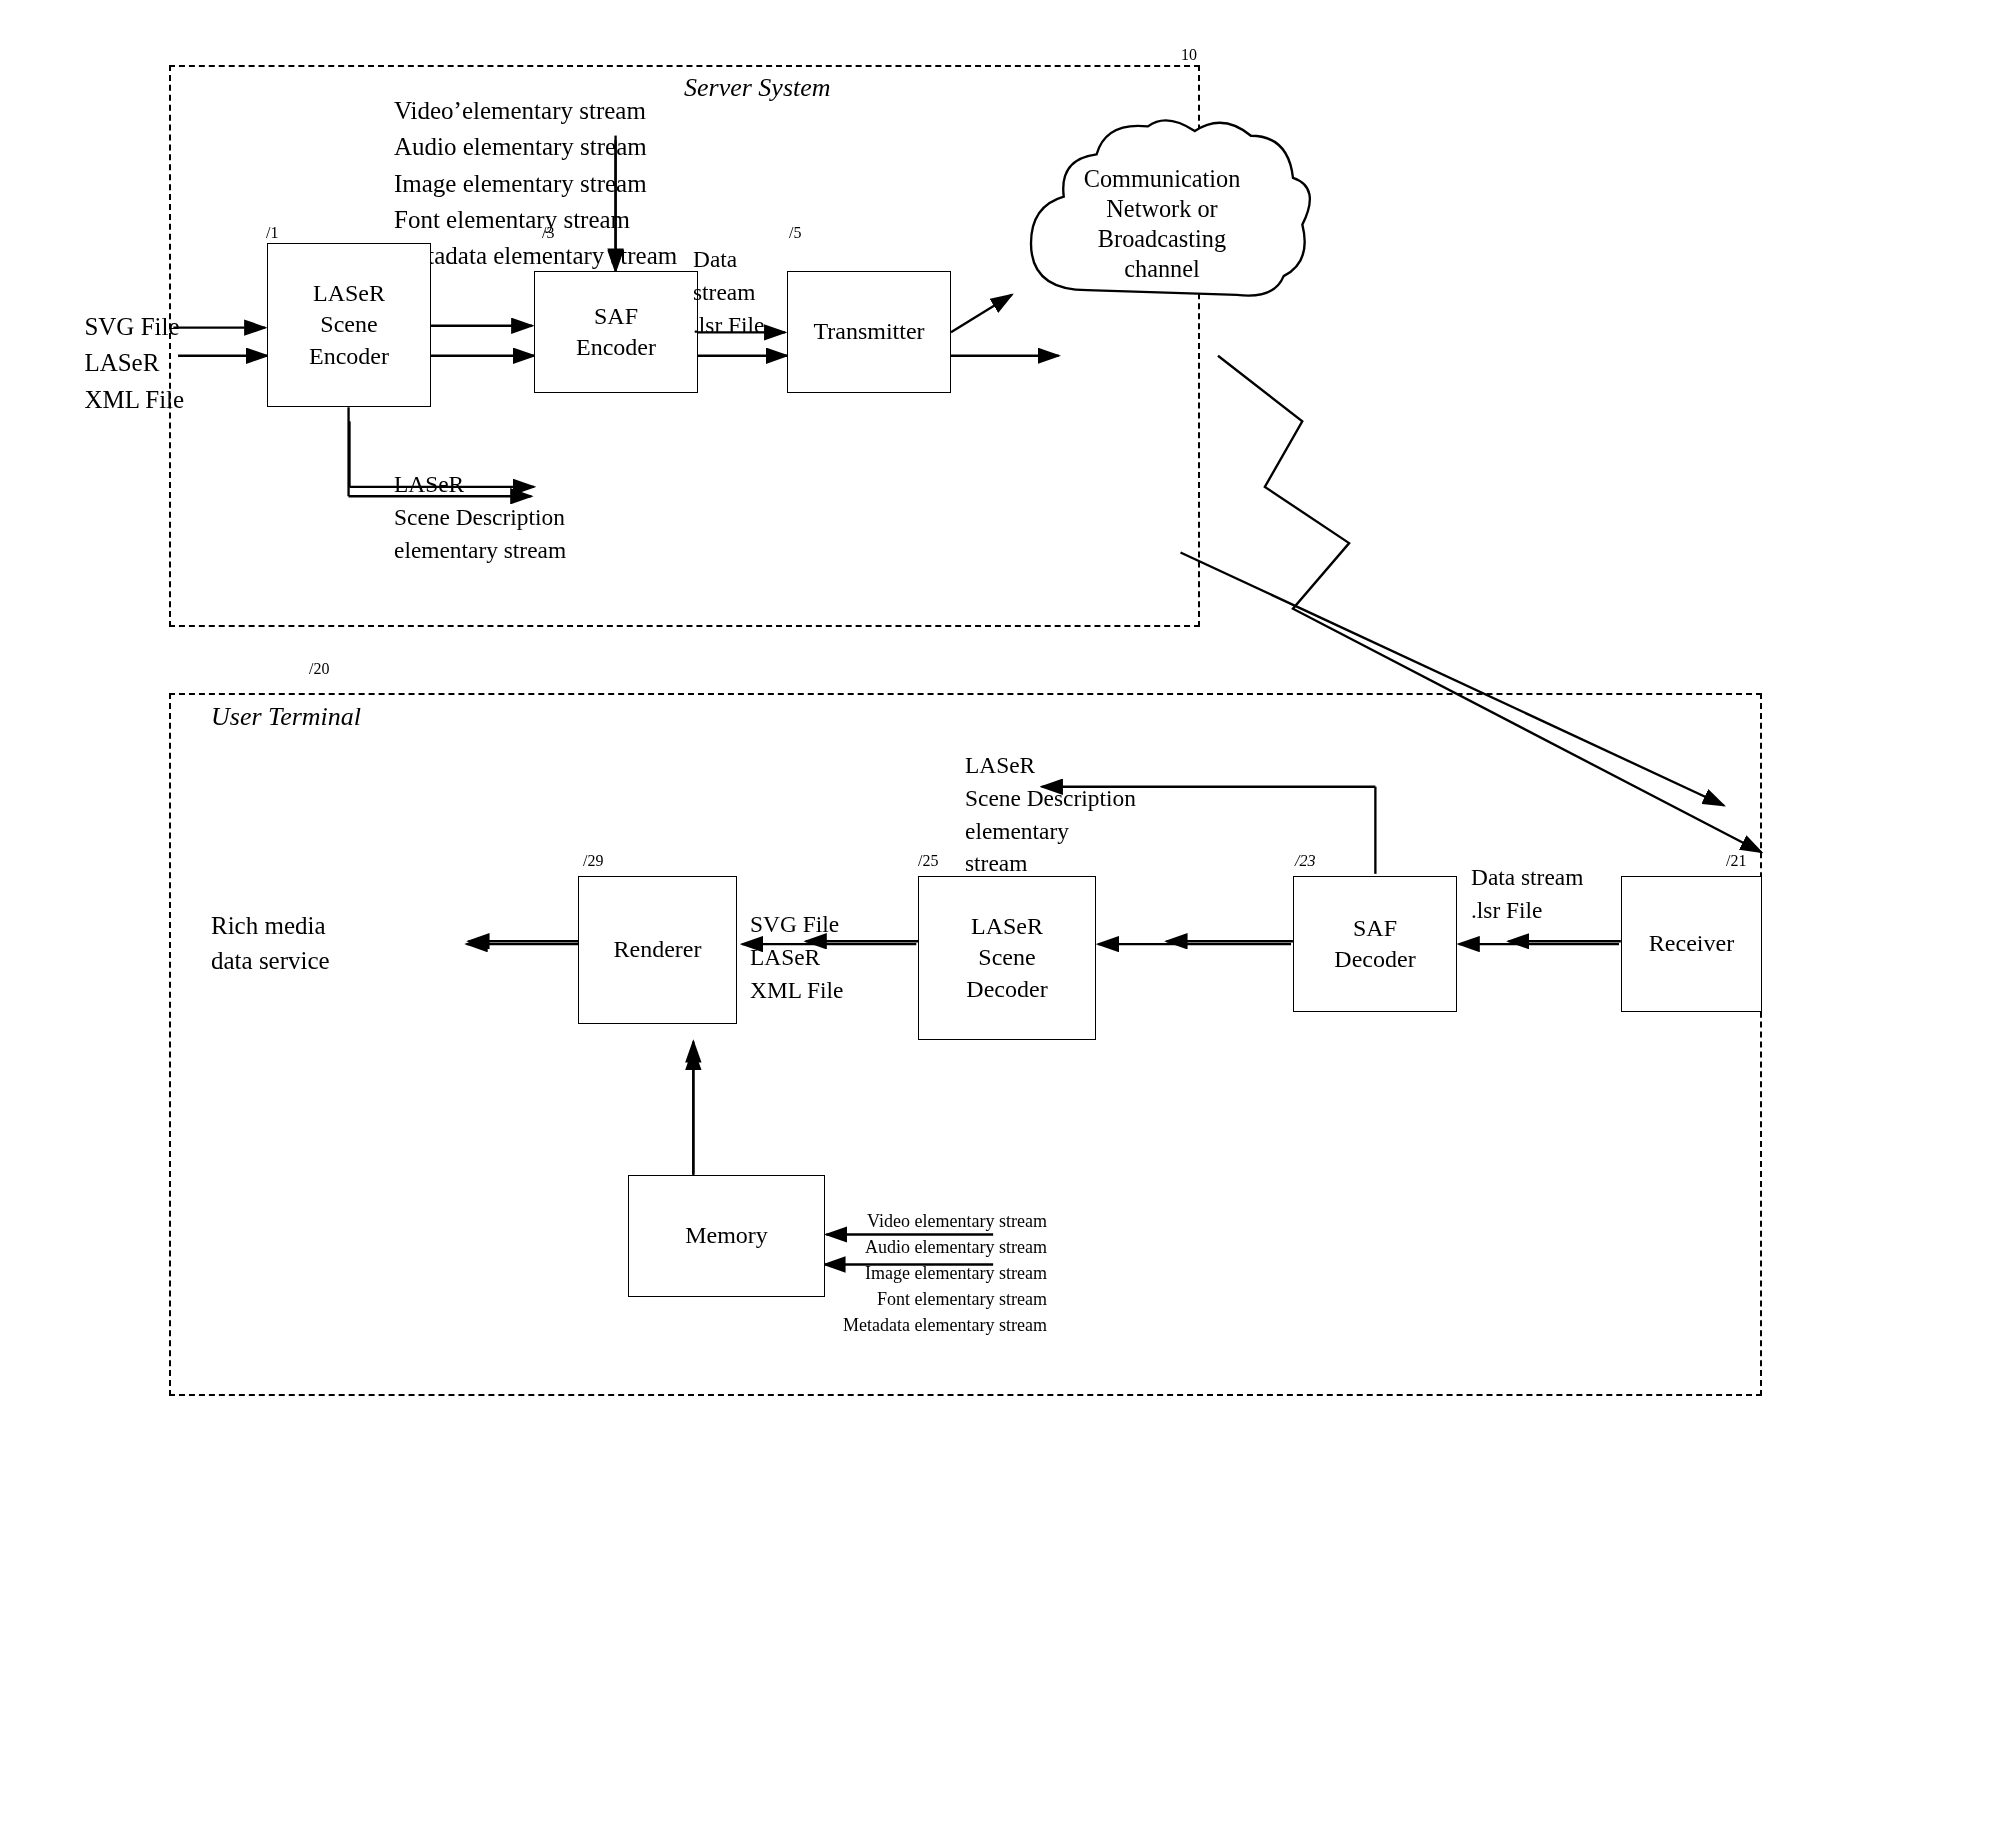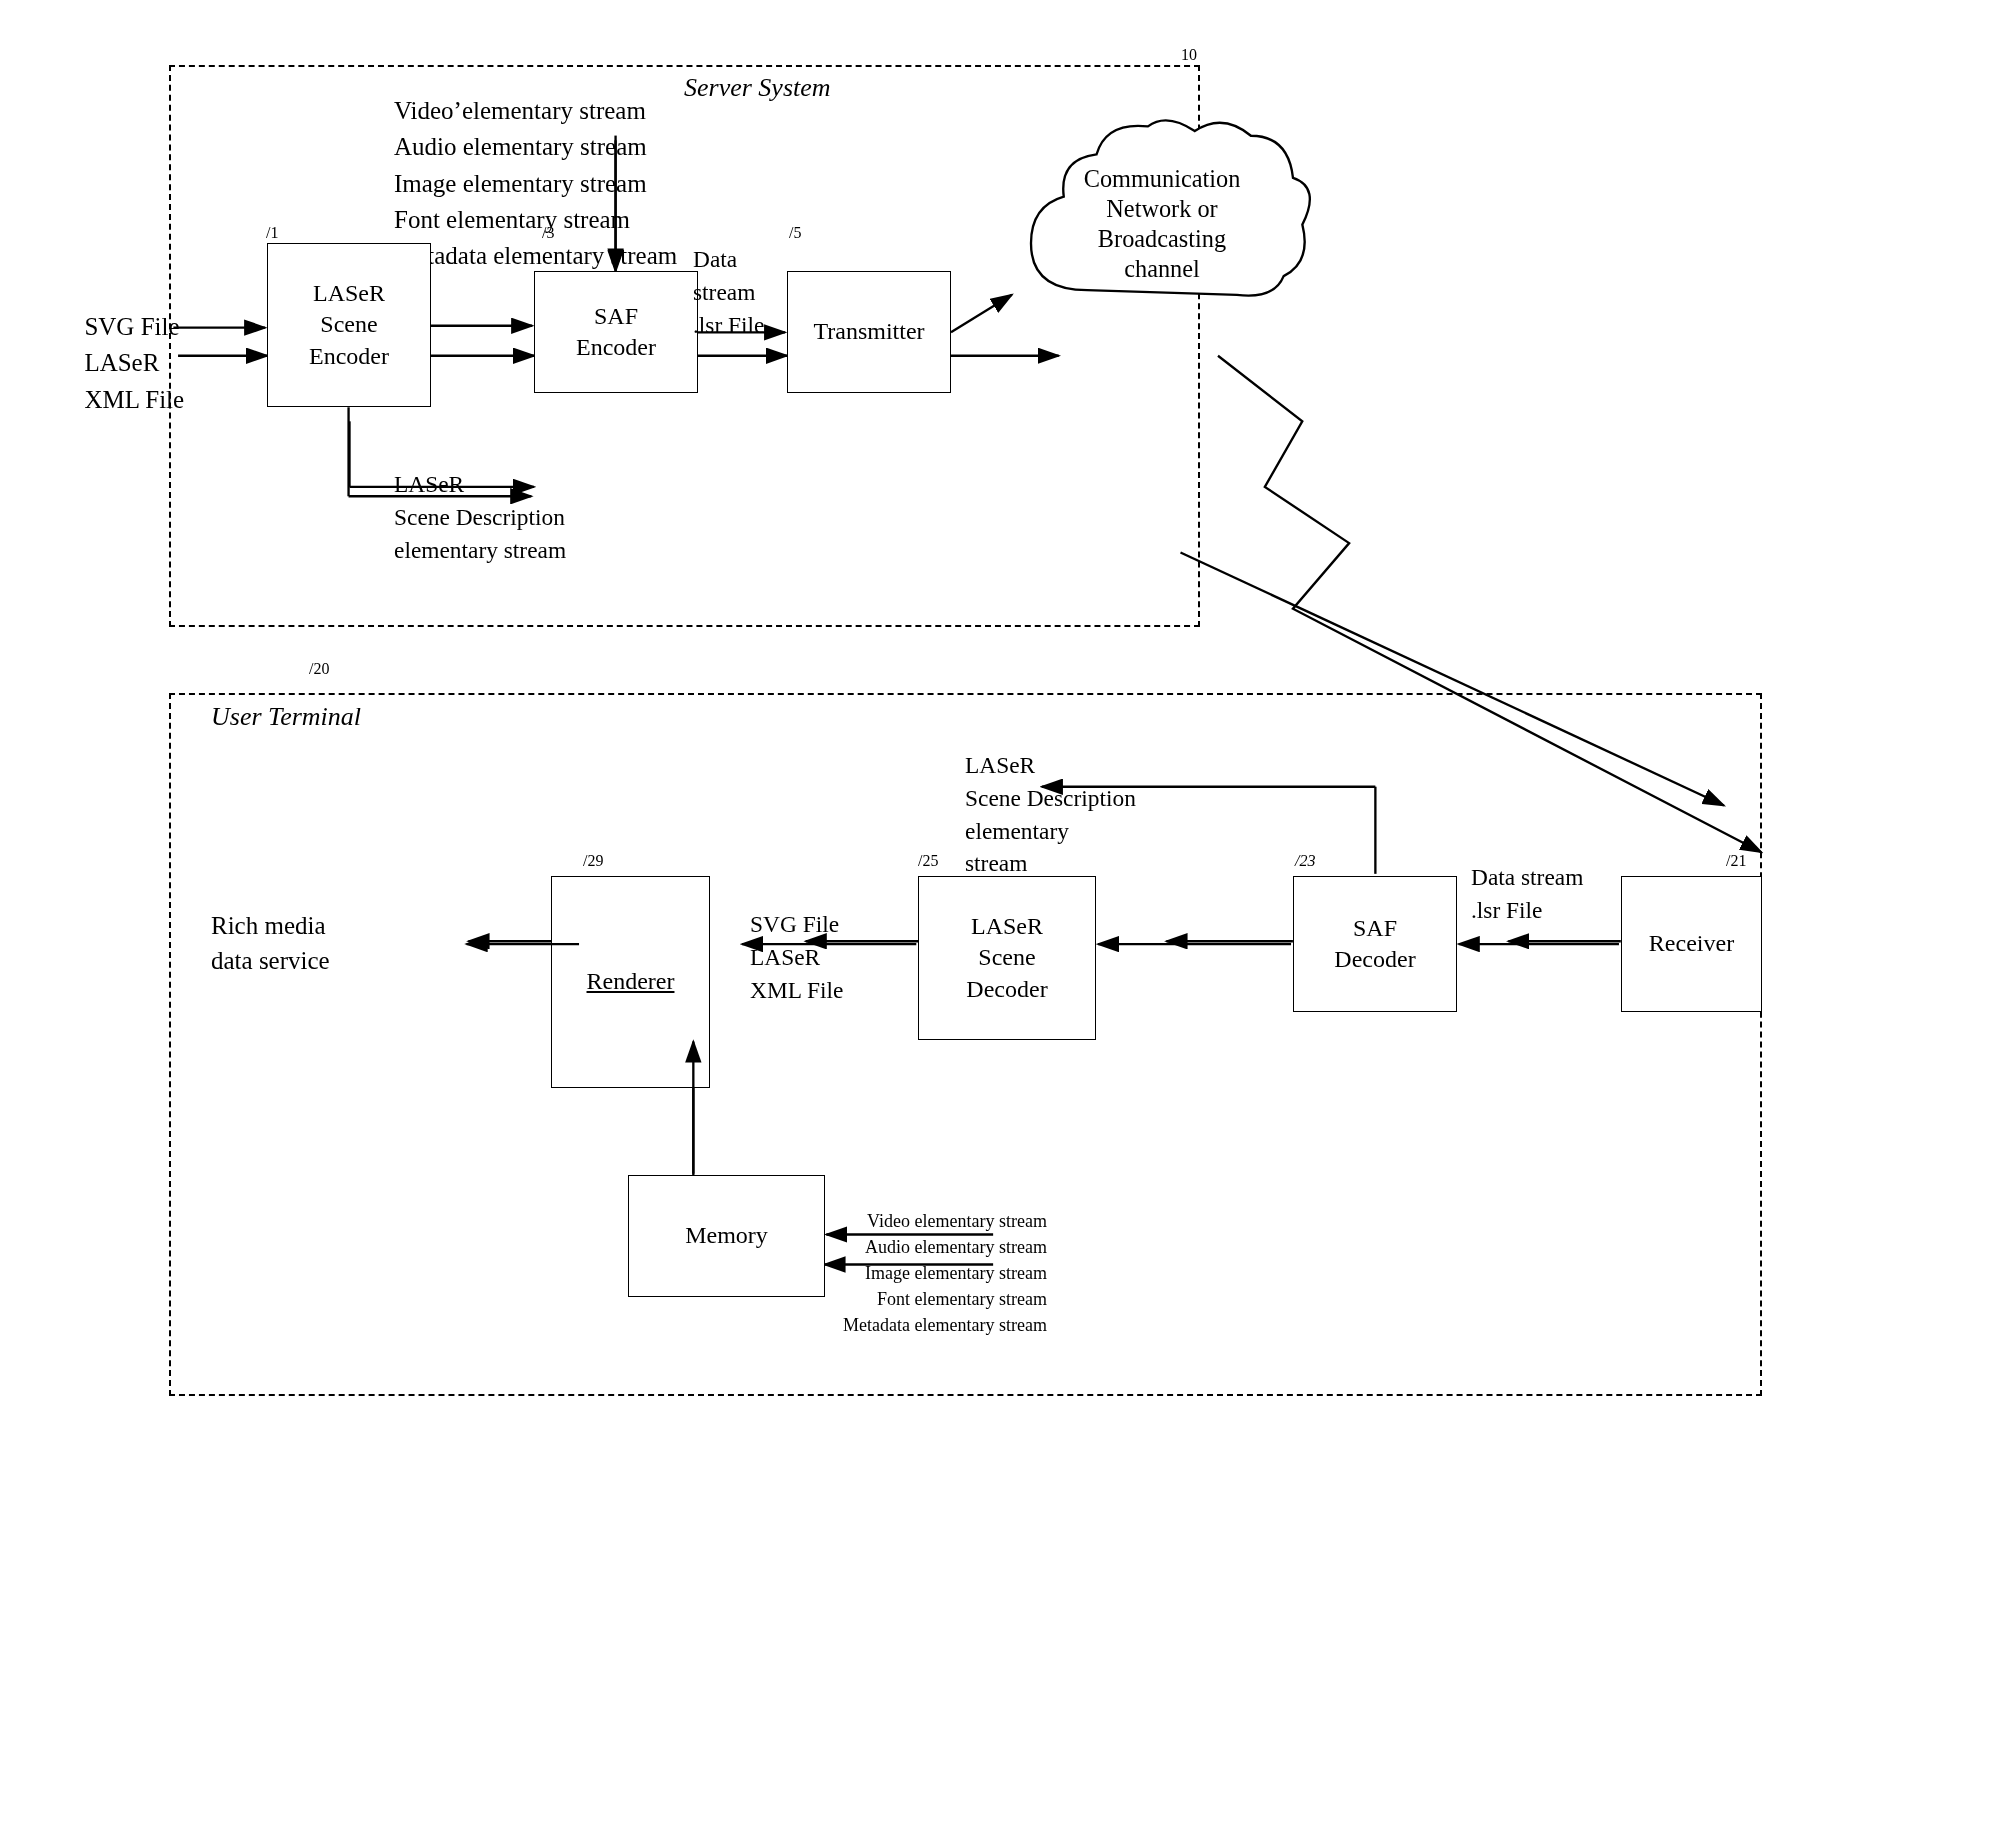--- a/index.html
+++ b/index.html
@@ -231,21 +231,21 @@
   </div>
 
   <div class="label" style="top:712px; left:890px; font-size:23.4px; line-height:1.4;">
     LASeR<br>Scene Description<br>elementary<br>stream
   </div>
 
   <div class="block" style="top:839px; left:843px; width:178px; height:164px;">
     LASeR<br>Scene<br>Decoder
   </div>
 
-  <div class="block" style="top:839px; left:476px; width:159px; height:212px;text-decoration:underline;">
+  <div class="block" style="top:839px; left:503px; width:159px; height:148px;">
     Renderer
   </div>
 
   <div class="label" style="top:871px; left:675px; font-size:23.4px; line-height:1.4;">
     SVG File<br>LASeR<br>XML File
   </div>
 
   <div class="label" style="top:871px; left:136px; font-size:25px; line-height:1.4;">
     Rich media<br>data service
   </div>

